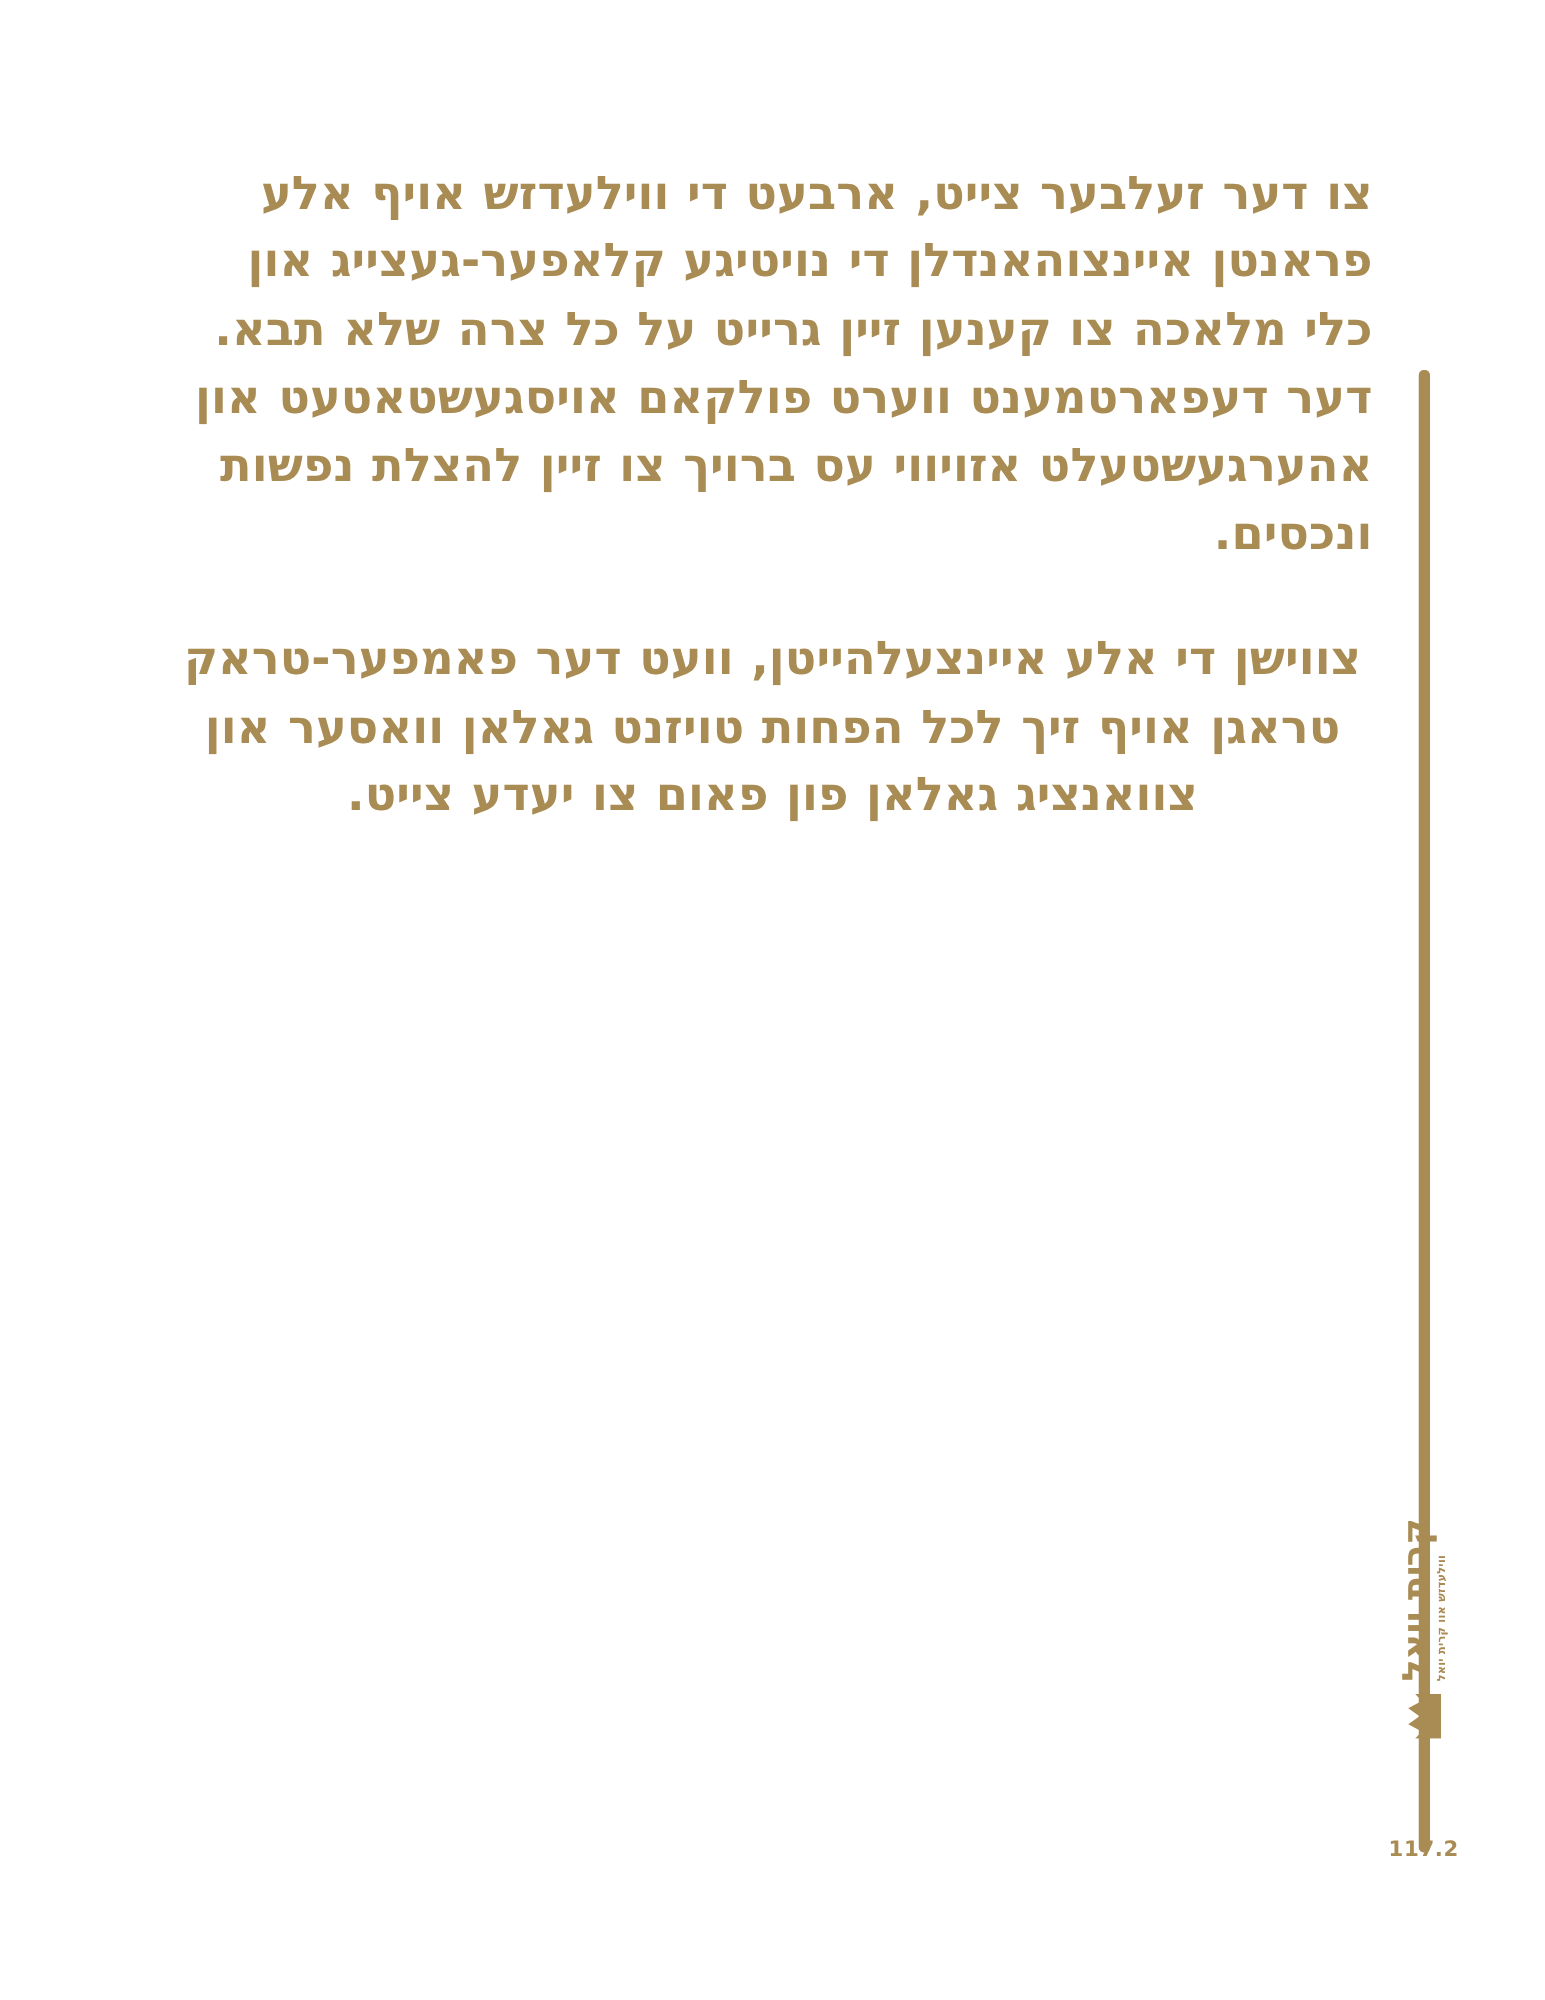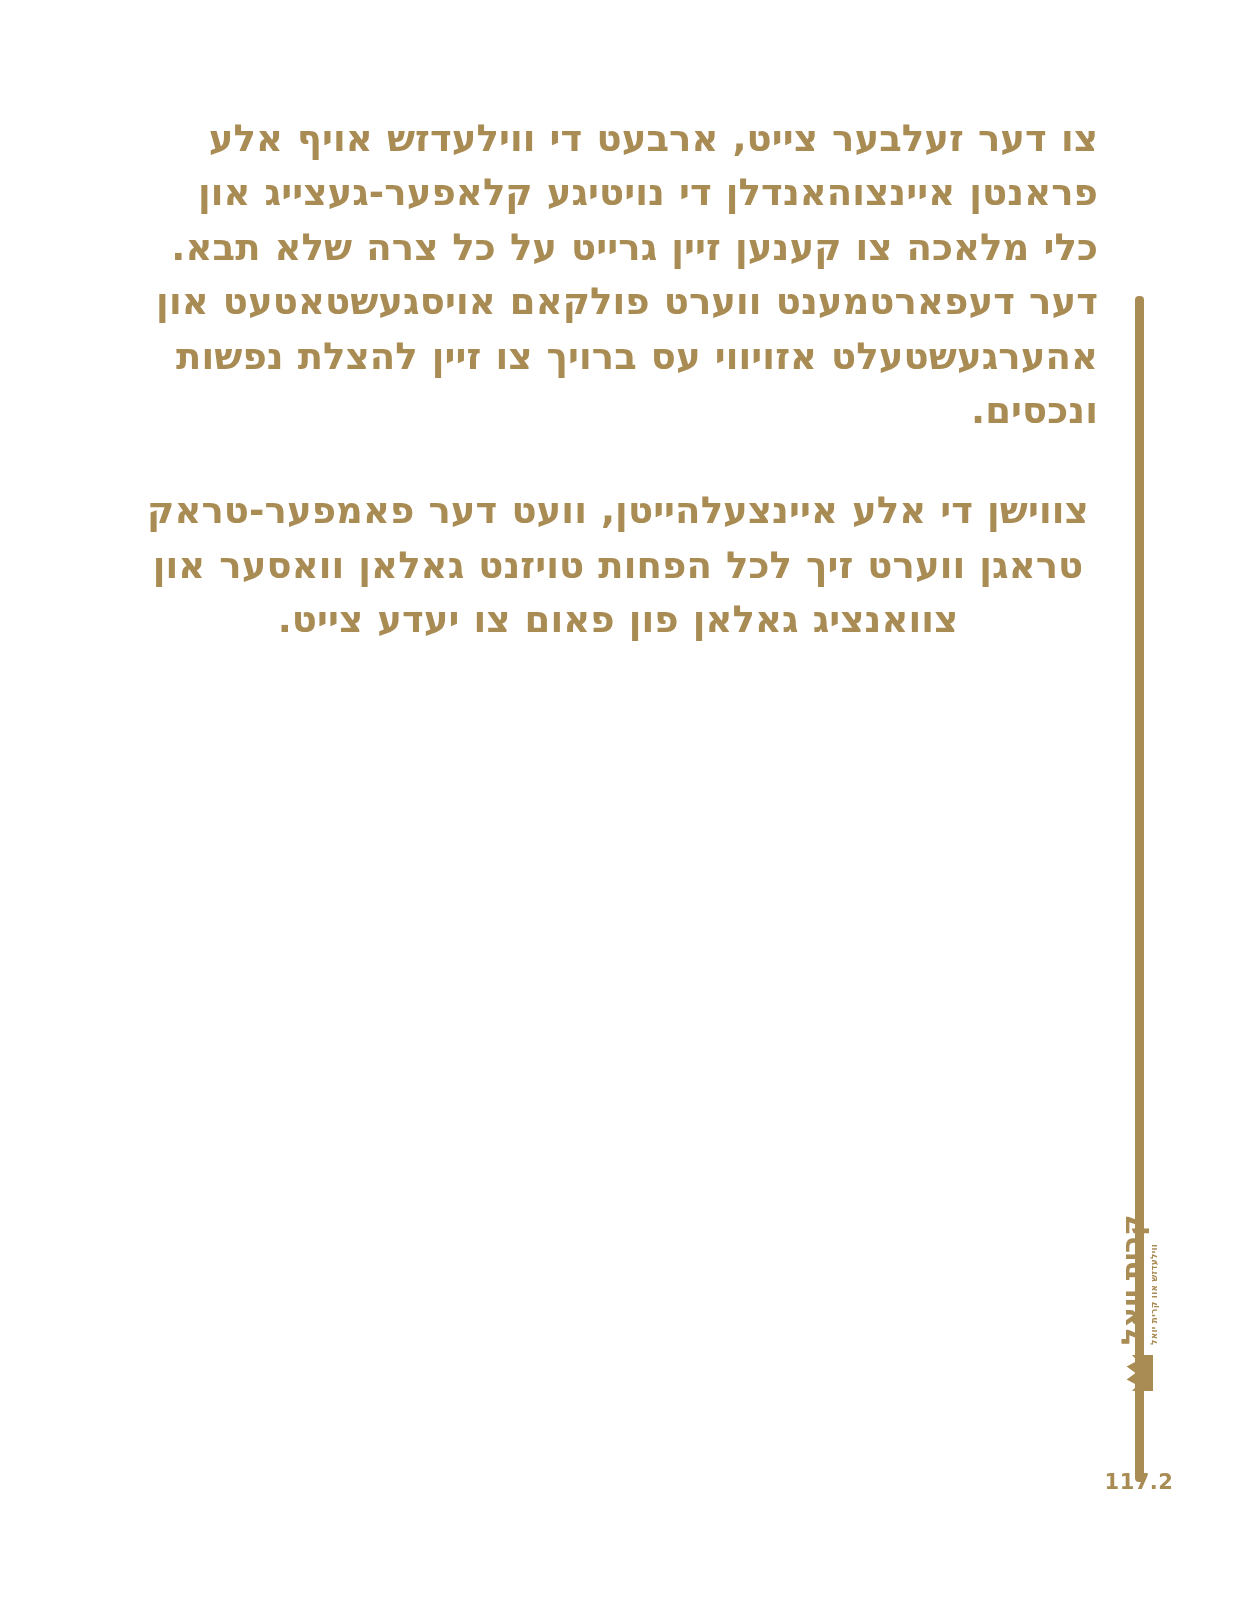--- a/index.html
+++ b/index.html
@@ -31,21 +31,21 @@
     width: 960px;
     direction: rtl;
     text-align: right;
   }
 
   .para {
     color: #a98b54;
     font-size: 37px;
     line-height: 1.47;
     font-weight: bold;
-    margin: 0 0 46px 0;
+    margin: 16px 0 46px 0;
     letter-spacing: 0.1px;
     word-spacing: 1px;
   }
   .para:last-child { margin-bottom: 0; }
 
   .para.center { text-align: center; }
 
   
   .vrule {
     position: absolute;
@@ -116,34 +116,34 @@
   }
 
   
   .page-number {
     position: absolute;
     left: 1104px;
     top: 1470px;
     width: 70px;
     text-align: center;
     color: #a98b54;
-    font-size: 21px;
+    font-size: 17px;
     font-weight: bold;
     letter-spacing: 0.5px;
     direction: ltr;
   }
 </style>
 </head>
 <body>
 
 <div class="page">
 
   <div class="text-column">
     <p class="para">צו דער זעלבער צייט, ארבעט די ווילעדזש אויף אלע פראנטן איינצוהאנדלן די נויטיגע קלאפער-געצייג און כלי מלאכה צו קענען זיין גרייט על כל צרה שלא תבא. דער דעפארטמענט ווערט פולקאם אויסגעשטאטעט און אהערגעשטעלט אזויווי עס ברויך צו זיין להצלת נפשות ונכסים.</p>
-    <p class="para center">צווישן די אלע איינצעלהייטן, וועט דער פאמפער-טראק טראגן ווערט זיך לכל הפחות טויזנט גאלאן וואסער און צוואנציג גאלאן פון פאום צו יעדע צייט.</p>
+    <p class="para center">צווישן די אלע איינצעלהייטן, וועט דער פאמפער-טראק טראגן אויף זיך לכל הפחות טויזנט גאלאן וואסער און צוואנציג גאלאן פון פאום צו יעדע צייט.</p>
   </div>
 
   <div class="vrule"></div>
 
   <div class="logo-wrap">
     <div class="logo-inner">
       <div class="logo-mark">
         <div class="crown"></div>
       </div>
       <div class="logo-text">

